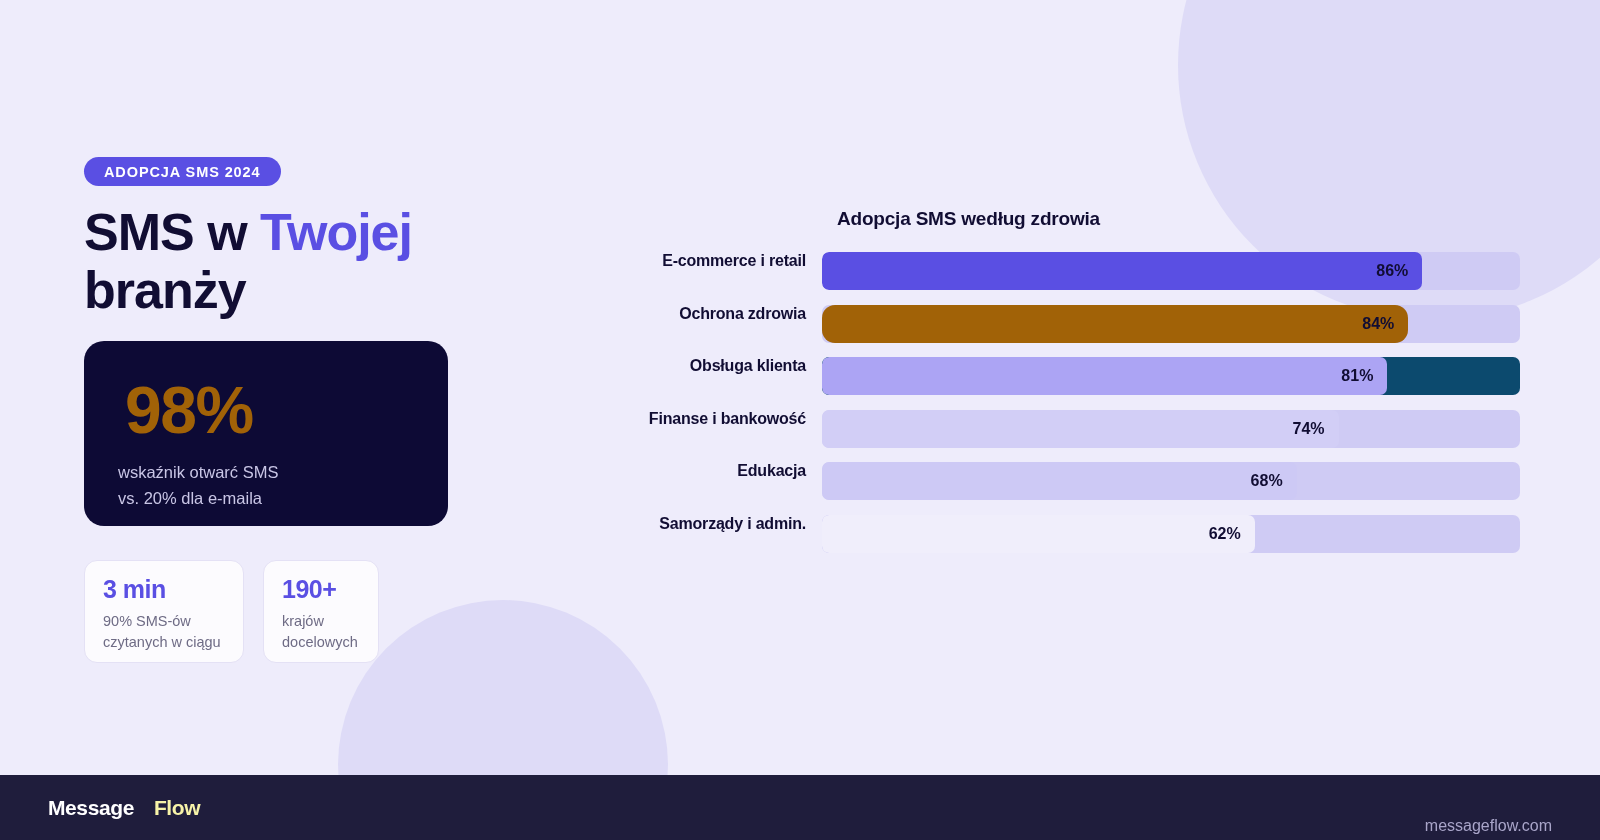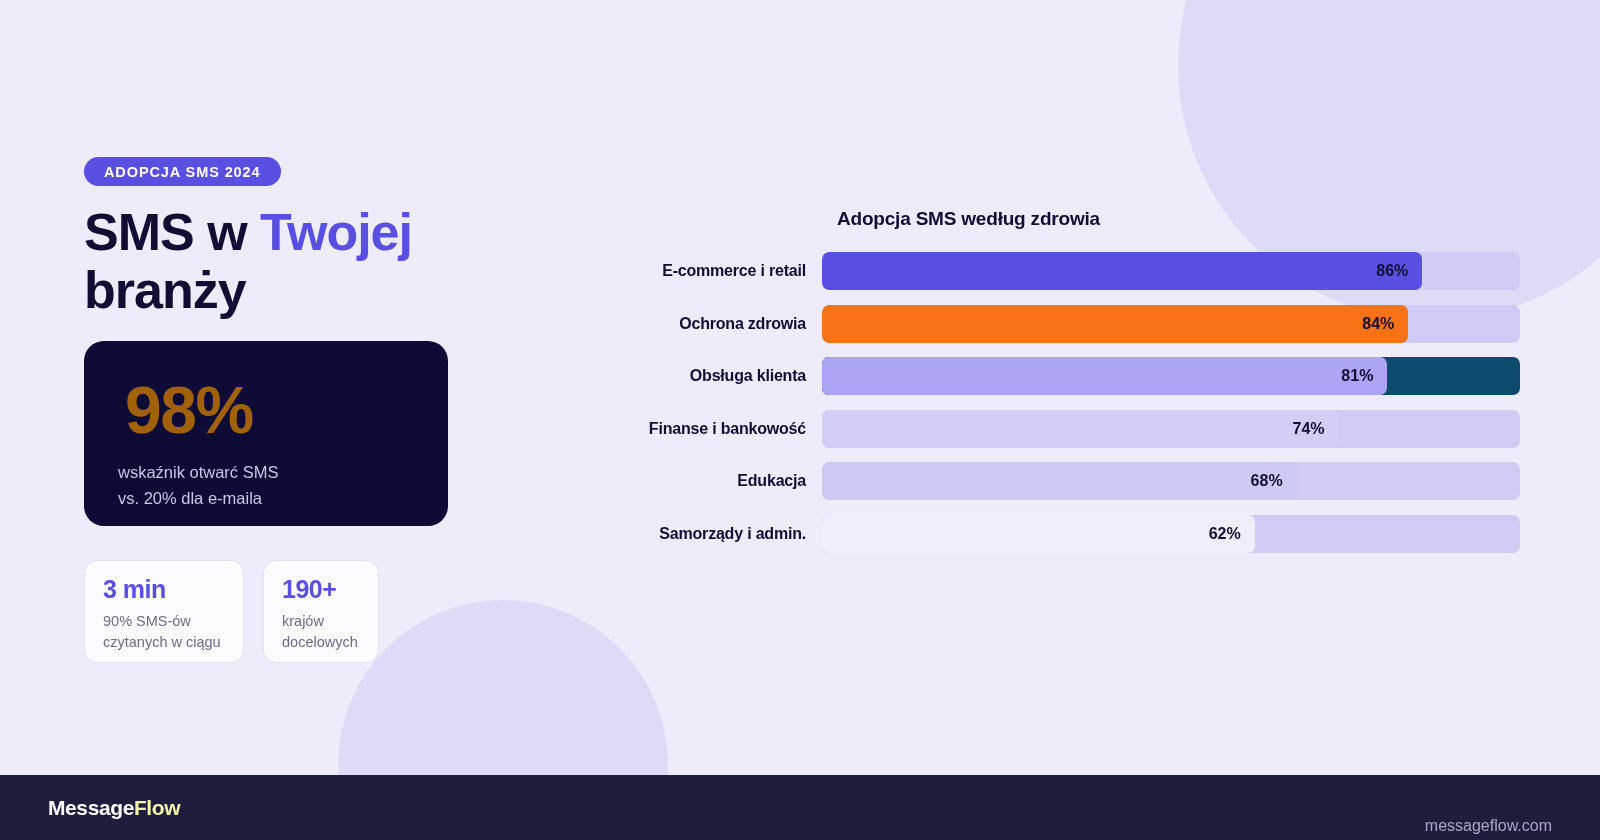--- a/index.html
+++ b/index.html
@@ -159,21 +159,21 @@
     position: absolute;
     left: 0;
     top: 44px;
     width: 880px;
   }
   .row {
     position: relative;
     height: 38px;
     margin-bottom: 14.6px;
     display: flex;
-    align-items: center;
+    align-items: flex-start;
   }
   .row-label {
     width: 182px;
     text-align: right;
     padding-right: 16px;
     font-size: 16px;
     font-weight: bold;
     letter-spacing: -0.2px;
     color: #110d33;
     flex: 0 0 auto;
@@ -216,21 +216,21 @@
     align-items: center;
     justify-content: space-between;
     padding: 0 48px;
   }
   .logo {
     font-size: 21px;
     font-weight: bold;
     letter-spacing: -0.4px;
     color: #ffffff;
   }
-  .logo .logo-accent { color: #f7f3a8; }
+  .logo .logo-accent { color: #f7f3a8; margin-left: 20px; }
   .footer-url {
     font-size: 16px;
     color: #a9a5c9;
     margin-top: 36px;
   }
 </style>
 </head>
 <body>
 
 <div class="bg-layer">
@@ -282,21 +282,21 @@
           <div class="row-label">E-commerce i retail</div>
           <div class="track" style="background: rgb(207, 203, 244);">
             <div class="fill" style="width: 86%; background: rgb(90, 79, 227);">
               <span class="fill-value">86%</span>
             </div>
           </div>
         </div>
         <div class="row">
           <div class="row-label">Ochrona zdrowia</div>
           <div class="track" style="background: rgb(207, 203, 244);">
-            <div class="fill" style="width: 84%; background: #f97316;">
+            <div class="fill" style="width: 84%; background: #a16207; border-radius: 13px;">
               <span class="fill-value">84%</span>
             </div>
           </div>
         </div>
         <div class="row">
           <div class="row-label">Obsługa klienta</div>
           <div class="track" style="background: #0c4a6e;">
             <div class="fill" style="width: 81%; background: rgb(172, 164, 244);">
               <span class="fill-value">81%</span>
             </div>

